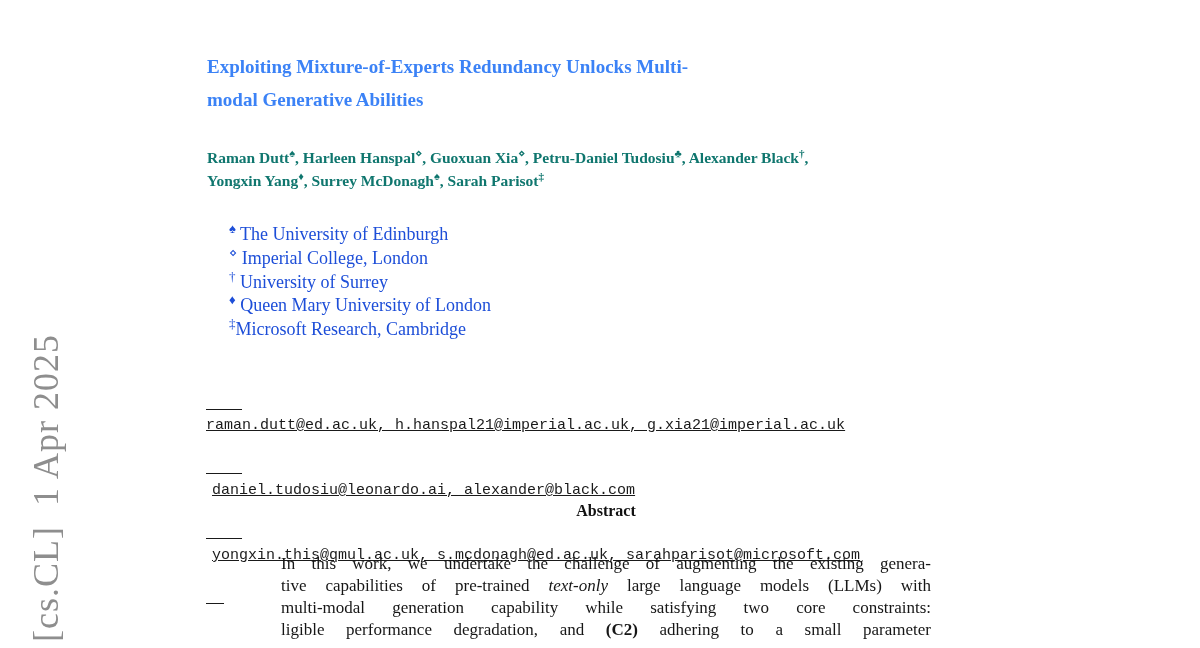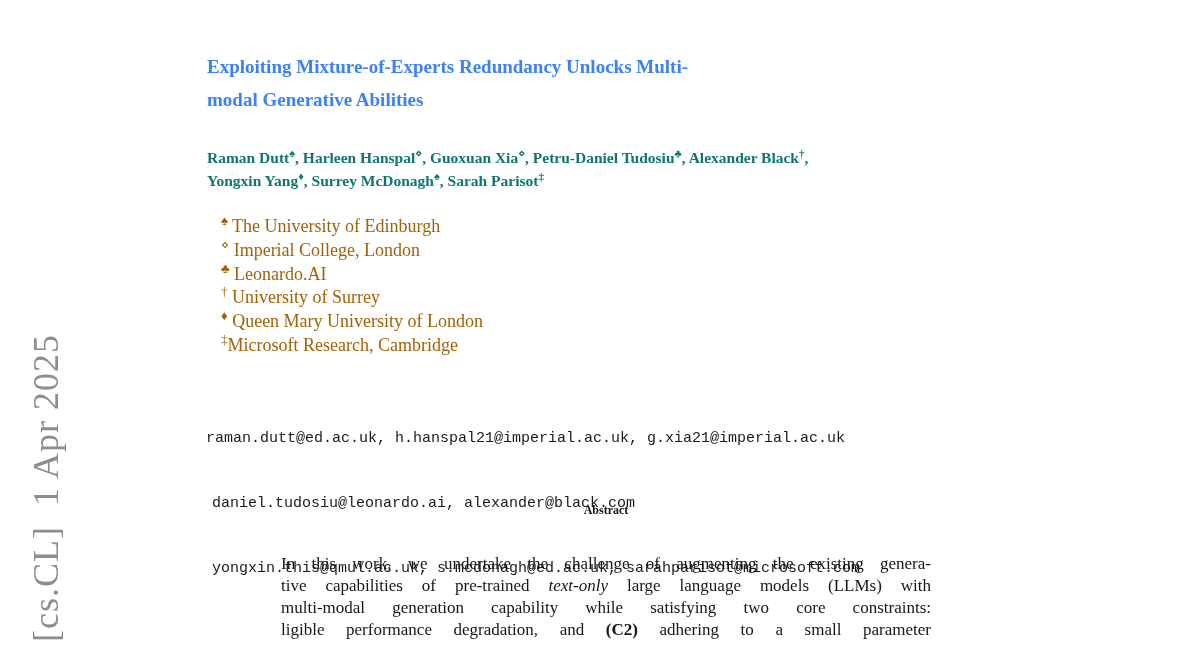--- a/index.html
+++ b/index.html
@@ -60,55 +60,56 @@
   .authors sup {
     font-size: 11px;
     line-height: 0;
   }
 
   
   .affiliations {
     position: absolute;
     left: 218px;
     top: 212px;
-    margin: 3px;
+    margin: 11px;
     padding: 0;
     list-style: none;
     font-size: 18px;
     line-height: 23.8px;
-    color: #a16207;
+    color: #1d4ed8;
   }
   .affiliations sup {
     font-size: 13px;
     line-height: 0;
   }
 
   
   .emails {
     position: absolute;
     left: 206px;
-    top: 385px;
+    top: 372px;
     font-family: "Liberation Mono", monospace;
     font-size: 15px;
     line-height: 21.6px;
     color: #1a1a1a;
     white-space: pre;
+    text-decoration: underline;
   }
   .email-line.indented { padding-left: 6px; }
 
   
   .abstract {
     position: absolute;
     left: 281px;
     top: 498px;
     width: 650px;
   }
   .abstract-heading {
     margin: 0;
-    font-size: 12px;
+    font-size: 16px;
     line-height: 25px;
     font-weight: bold;
     text-align: center;
     color: #111111;
   }
   .abs-lines {
     margin-top: 30px;
     font-size: 17px;
     line-height: 22px;
     color: #161616;
@@ -137,21 +138,20 @@
       <span class="author"><span>Raman Dutt</span><sup>♠</sup><span>, </span></span><span class="author"><span>Harleen Hanspal</span><sup>⋄</sup><span>, </span></span><span class="author"><span>Guoxuan Xia</span><sup>⋄</sup><span>, </span></span><span class="author"><span>Petru-Daniel Tudosiu</span><sup>♣</sup><span>, </span></span><span class="author"><span>Alexander Black</span><sup>†</sup><span>,</span></span>
     </div>
     <div class="author-line">
       <span class="author"><span>Yongxin Yang</span><sup>♦</sup><span>, </span></span><span class="author"><span>Surrey McDonagh</span><sup>♠</sup><span>, </span></span><span class="author"><span>Sarah Parisot</span><sup>‡</sup><span></span></span>
     </div>
   </div>
 
   <ul class="affiliations">
     <li><sup>♠</sup><span> </span><span>The University of Edinburgh</span></li>
     <li><sup>⋄</sup><span> </span><span>Imperial College, London</span></li>
-    <li><sup>♣</sup><span> </span><span>Leonardo.AI</span></li>
     <li><sup>†</sup><span> </span><span>University of Surrey</span></li>
     <li><sup>♦</sup><span> </span><span>Queen Mary University of London</span></li>
     <li><sup>‡</sup><span></span><span>Microsoft Research, Cambridge</span></li>
   </ul>
 
   <div class="emails">
     <div class="email-line">raman.dutt@ed.ac.uk, h.hanspal21@imperial.ac.uk, g.xia21@imperial.ac.uk</div>
     <div class="email-line indented">daniel.tudosiu@leonardo.ai, alexander@black.com</div>
     <div class="email-line indented">yongxin.this@qmul.ac.uk, s.mcdonagh@ed.ac.uk, sarahparisot@microsoft.com</div>
   </div>

